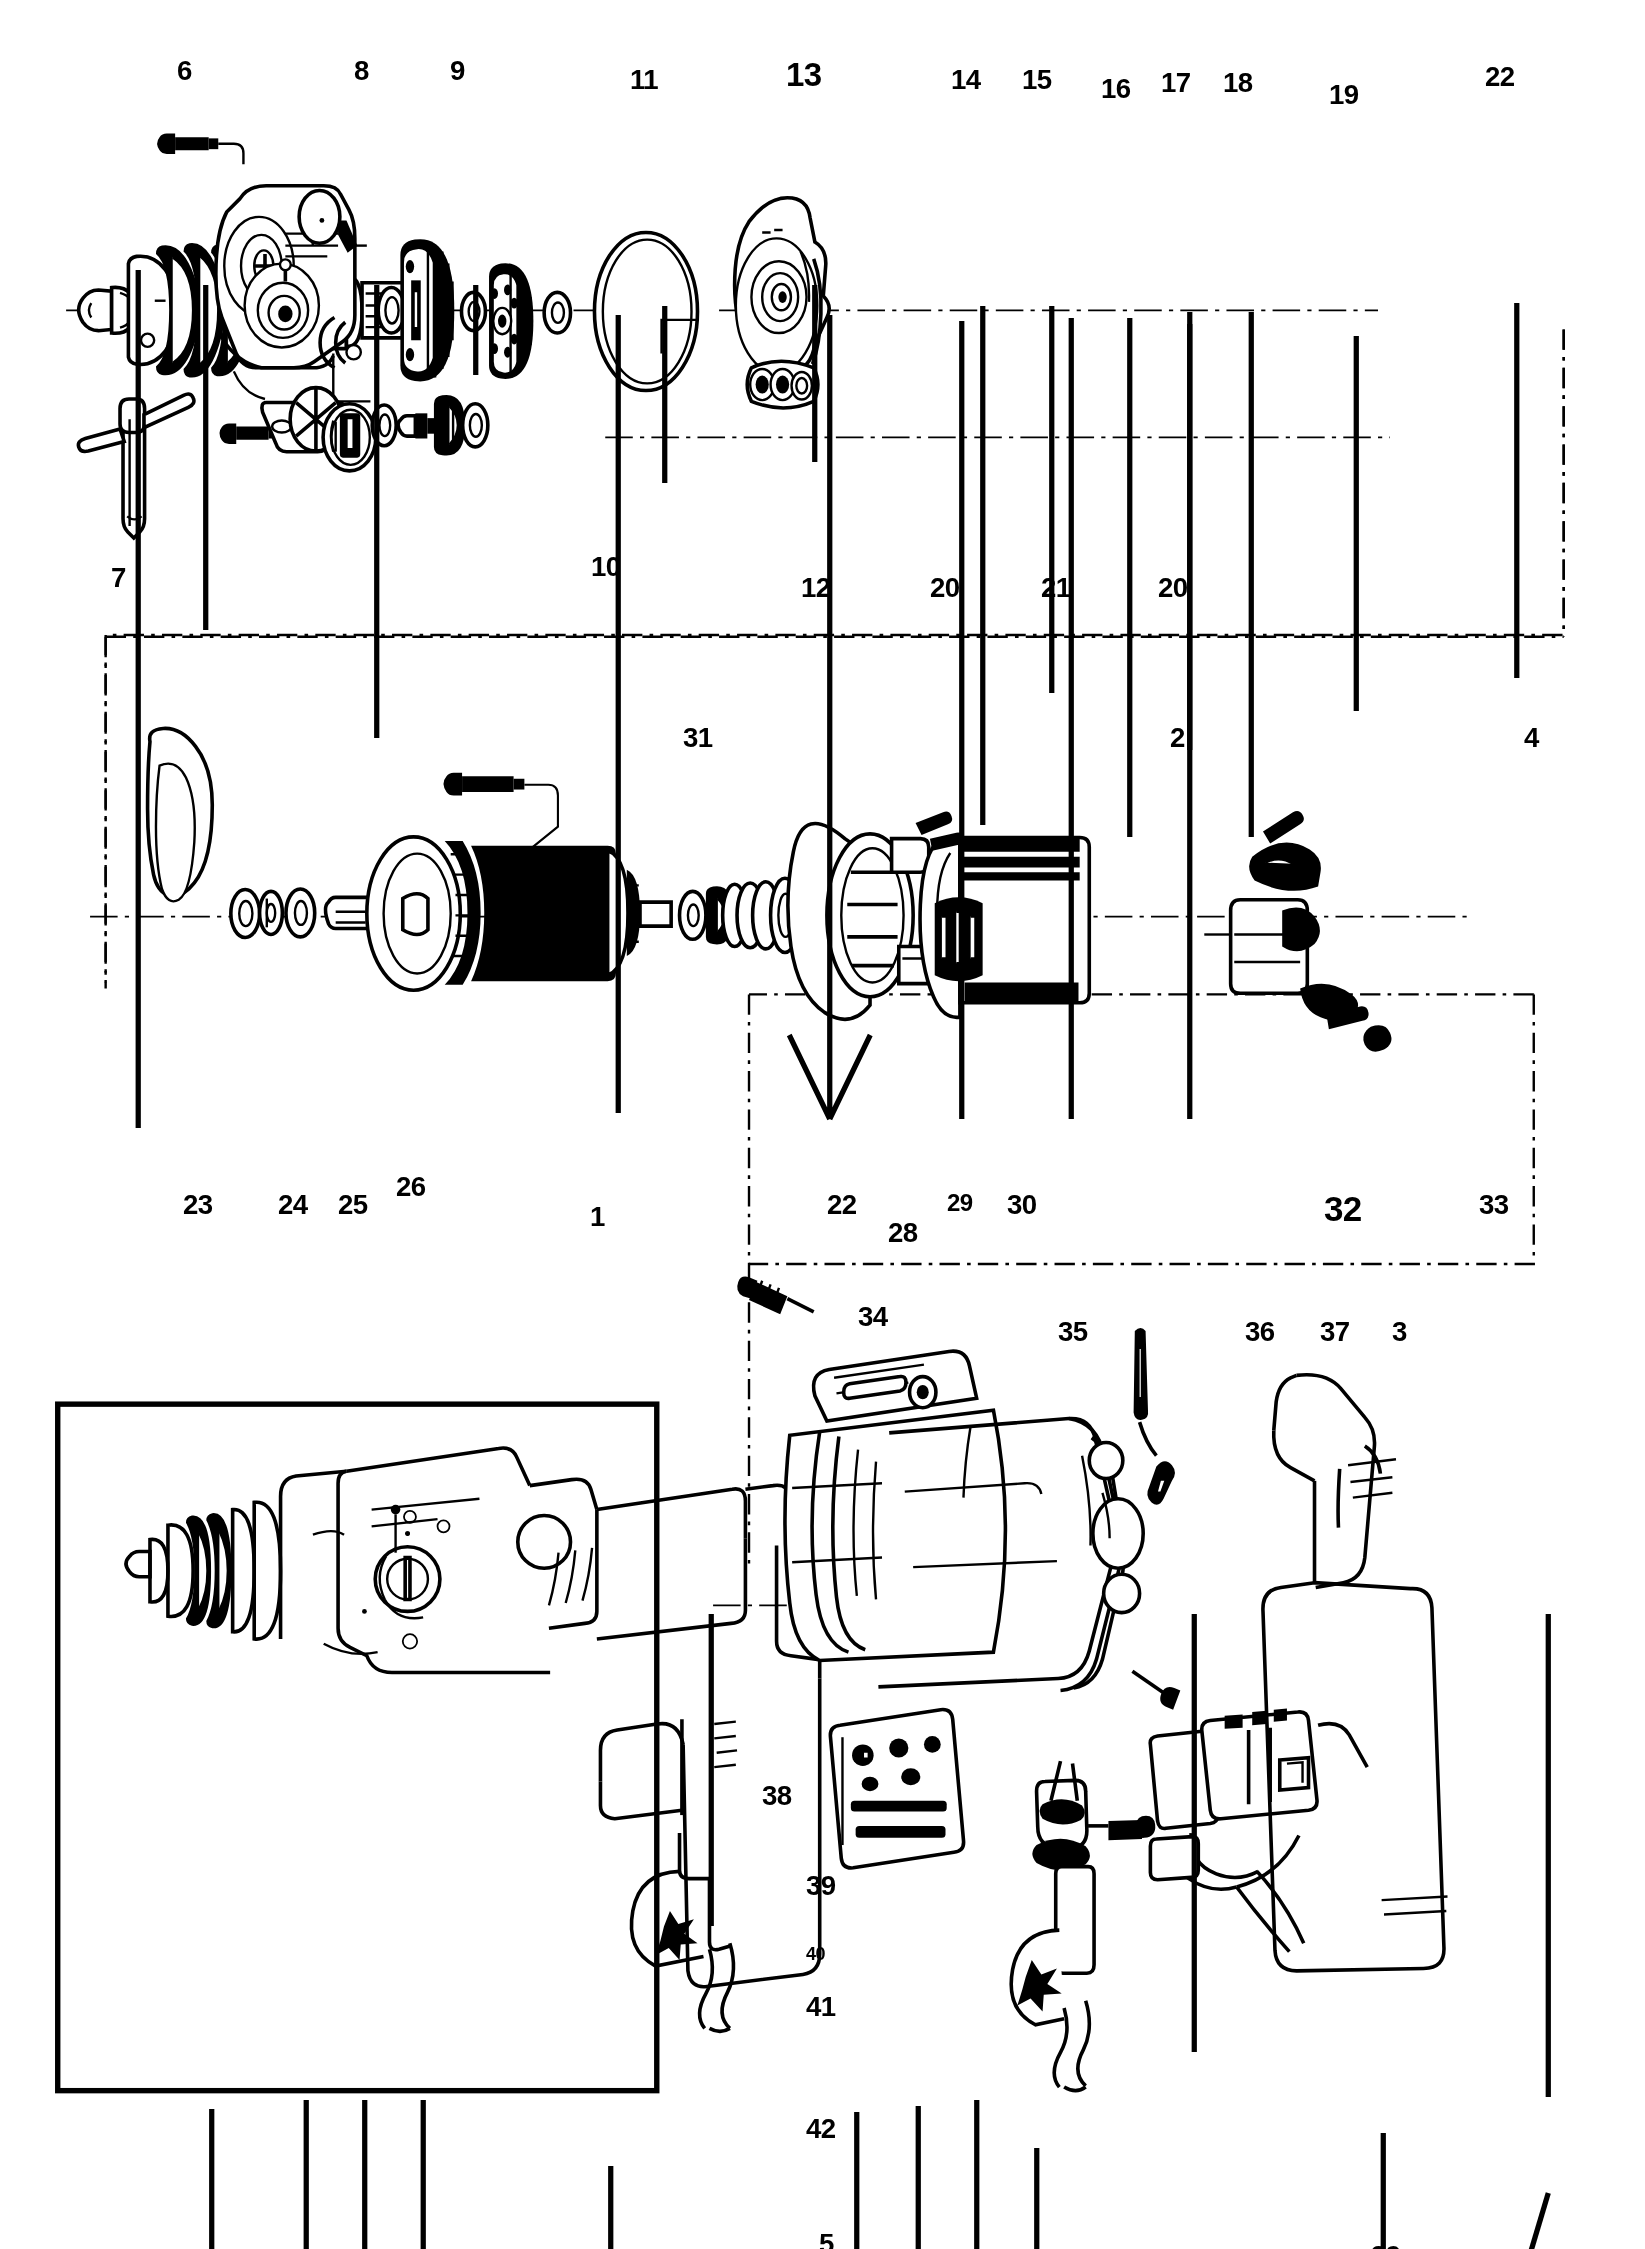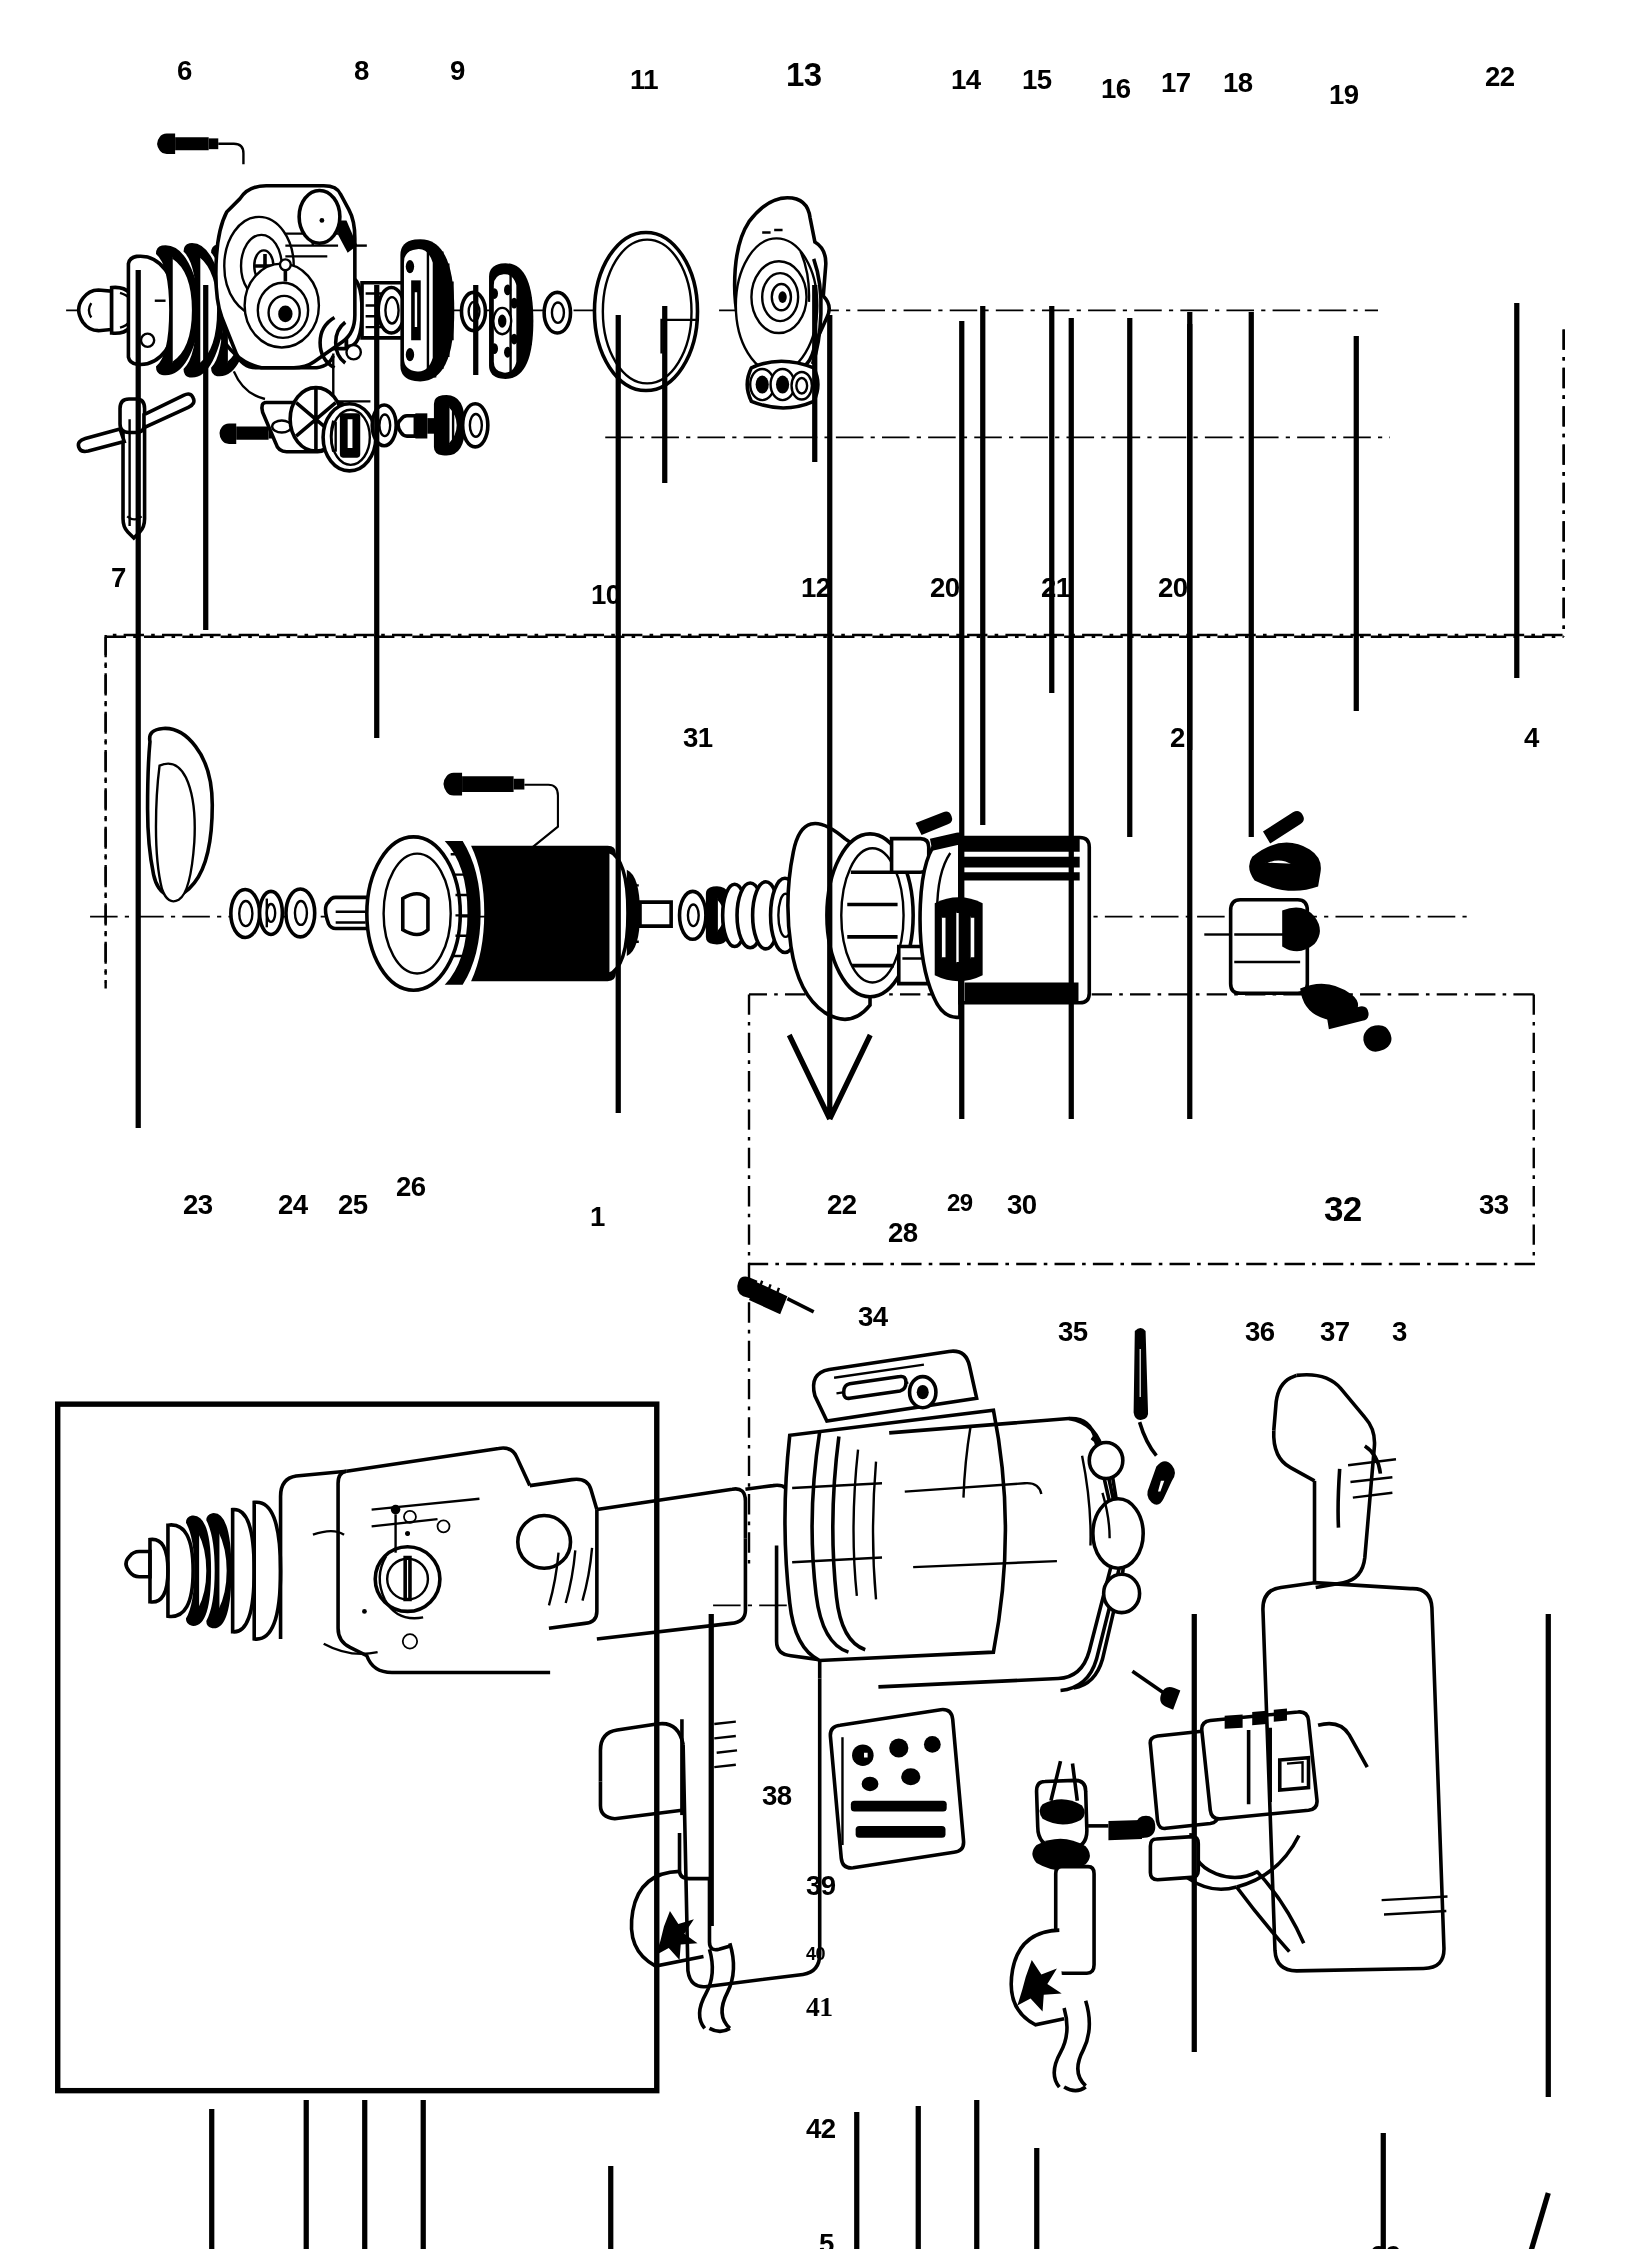--- a/index.html
+++ b/index.html
@@ -698,21 +698,21 @@
   <div class="lbl" style="left: 630px; top: 66px; font-size: 27.6px;">11</div>
   <div class="lbl" style="left: 786px; top: 58px; font-size: 33px;">13</div>
   <div class="lbl" style="left: 951px; top: 66px; font-size: 27.6px;">14</div>
   <div class="lbl" style="left: 1022px; top: 66px; font-size: 27.6px;">15</div>
   <div class="lbl" style="left: 1101px; top: 75px; font-size: 27.6px;">16</div>
   <div class="lbl" style="left: 1161px; top: 69px; font-size: 27.6px;">17</div>
   <div class="lbl" style="left: 1223px; top: 69px; font-size: 27.6px;">18</div>
   <div class="lbl" style="left: 1329px; top: 81px; font-size: 27.6px;">19</div>
   <div class="lbl" style="left: 1485px; top: 63px; font-size: 27.6px;">22</div>
   <div class="lbl" style="left: 111px; top: 564px; font-size: 27.6px;">7</div>
-  <div class="lbl" style="left: 591px; top: 581px; font-size: 27.6px;">10</div>
+  <div class="lbl" style="left: 591px; top: 553px; font-size: 27.6px;">10</div>
   <div class="lbl" style="left: 801px; top: 574px; font-size: 27.6px;">12</div>
   <div class="lbl" style="left: 930px; top: 574px; font-size: 27.6px;">20</div>
   <div class="lbl" style="left: 1041px; top: 574px; font-size: 27.6px;">21</div>
   <div class="lbl" style="left: 1158px; top: 574px; font-size: 27.6px;">20</div>
 
   <div class="lbl" style="left: 683px; top: 724px; font-size: 27.6px;">31</div>
   <div class="lbl" style="left: 1170px; top: 724px; font-size: 27.6px;">2</div>
   <div class="lbl" style="left: 1524px; top: 724px; font-size: 27.6px;">4</div>
   <div class="lbl" style="left: 183px; top: 1191px; font-size: 27.6px;">23</div>
   <div class="lbl" style="left: 278px; top: 1191px; font-size: 27.6px;">24</div>
@@ -727,20 +727,20 @@
   <div class="lbl" style="left: 1479px; top: 1191px; font-size: 27.6px;">33</div>
 
   <div class="lbl" style="left: 858px; top: 1303px; font-size: 27.6px;">34</div>
   <div class="lbl" style="left: 1058px; top: 1318px; font-size: 27.6px; text-align: right;">35</div>
   <div class="lbl" style="left: 1245px; top: 1318px; font-size: 27.6px;">36</div>
   <div class="lbl" style="left: 1320px; top: 1318px; font-size: 27.6px;">37</div>
   <div class="lbl" style="left: 1392px; top: 1318px; font-size: 27.6px;">3</div>
   <div class="lbl" style="left: 762px; top: 1782px; font-size: 27.6px;">38</div>
   <div class="lbl" style="left: 806px; top: 1872px; font-size: 27.6px;">39</div>
   <div class="lbl" style="left: 806px; top: 1945px; font-size: 18px;">40</div>
-  <div class="lbl" style="left: 806px; top: 1993px; font-size: 27.6px; font-family: Liberation Serif, serif;">41</div>
+  <div class="lbl" style="left: 806px; top: 1993px; font-size: 27.6px;">41</div>
   <div class="lbl" style="left: 806px; top: 2115px; font-size: 27.6px;">42</div>
   <div class="lbl" style="left: 819px; top: 2230px; font-size: 27.6px;">5</div>
   <div class="lbl" style="left: 1220px; top: 2248px; font-size: 27.6px;">43</div>
   <div class="lbl" style="left: 1371px; top: 2242px; font-size: 27.6px;">39</div>
 
 </div>
 
 
 </body></html>

